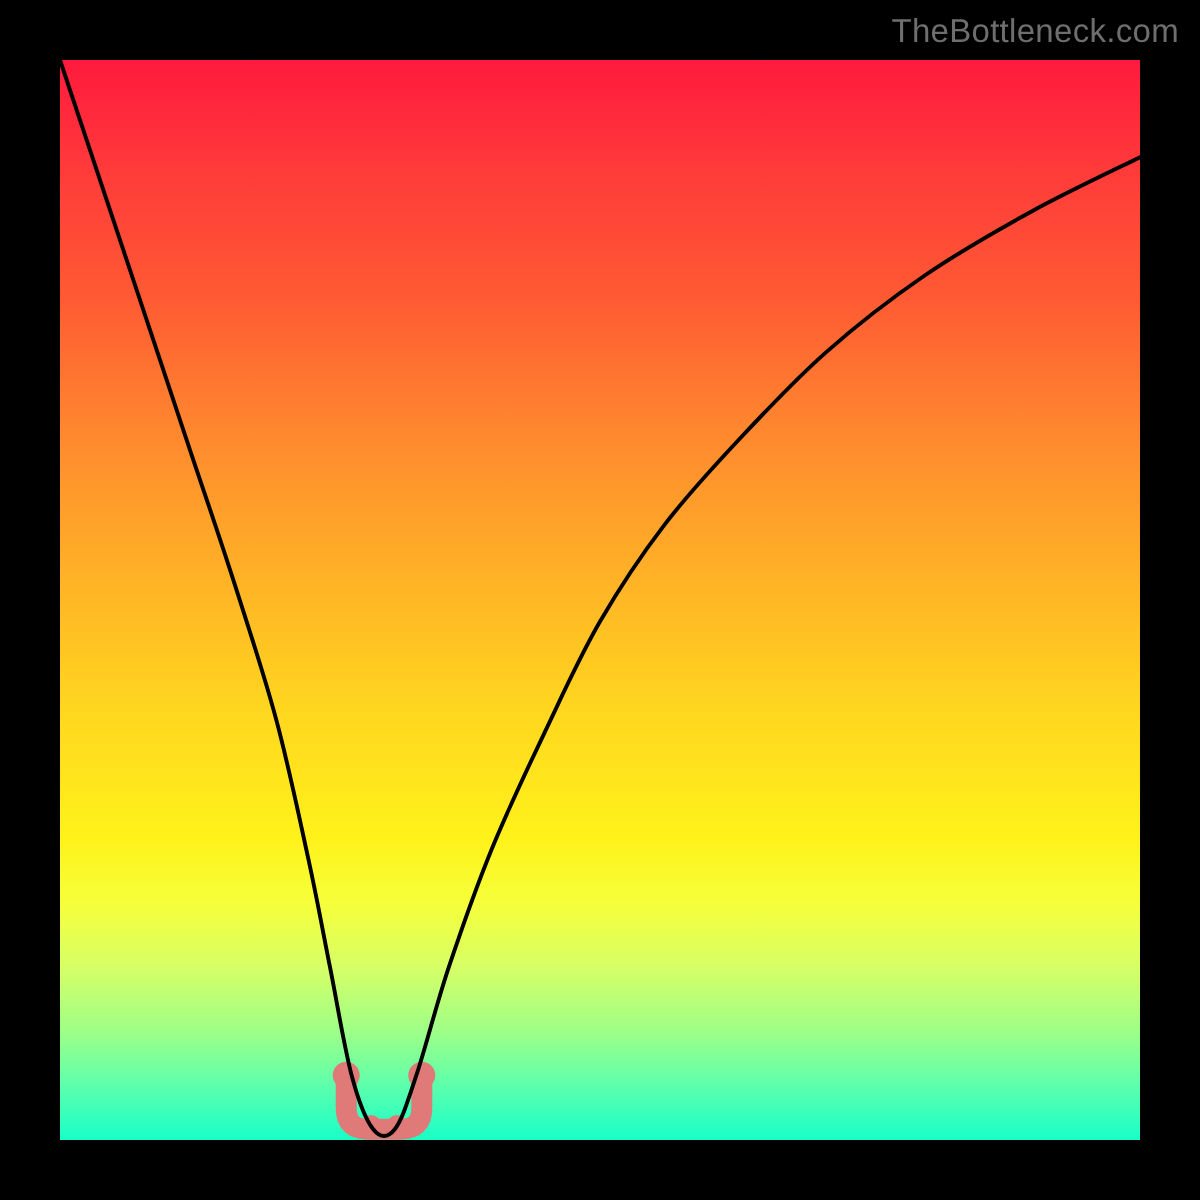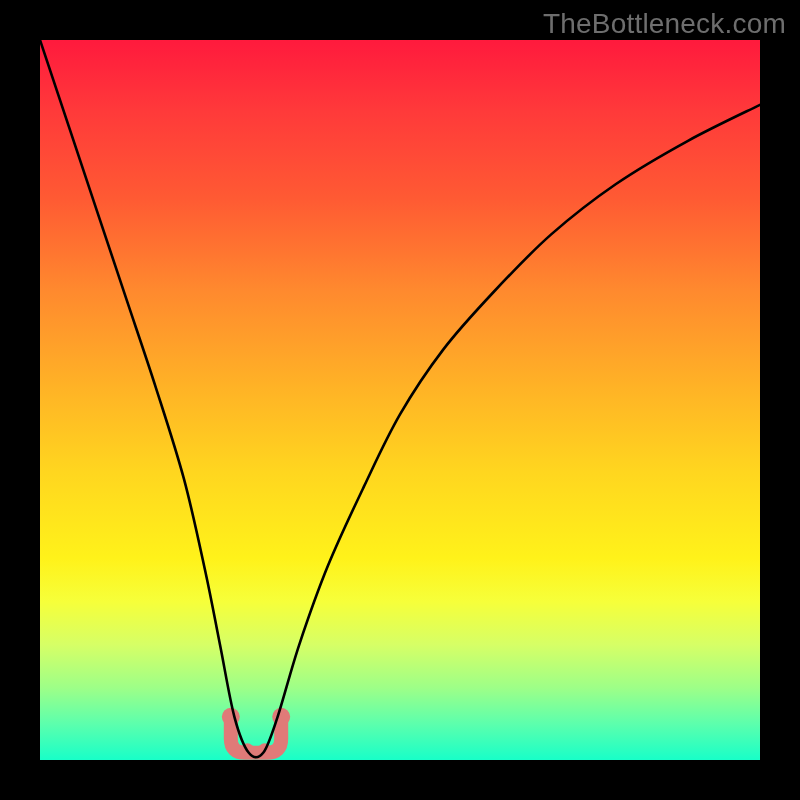--- a/index.html
+++ b/index.html
@@ -38,21 +38,21 @@
       #9dff88 90%,
       #5cffad 95%,
       #18ffc8 100%
     );
   }
   .watermark {
     position: absolute;
     top: 8px;
     right: 14px;
     color: #6e6e6e;
-    font-size: 28px;
+    font-size: 22px;
     letter-spacing: 0.2px;
     user-select: none;
   }
   svg.curve {
     position: absolute;
     left: 0;
     top: 0;
     width: 720px;
     height: 720px;
   }

